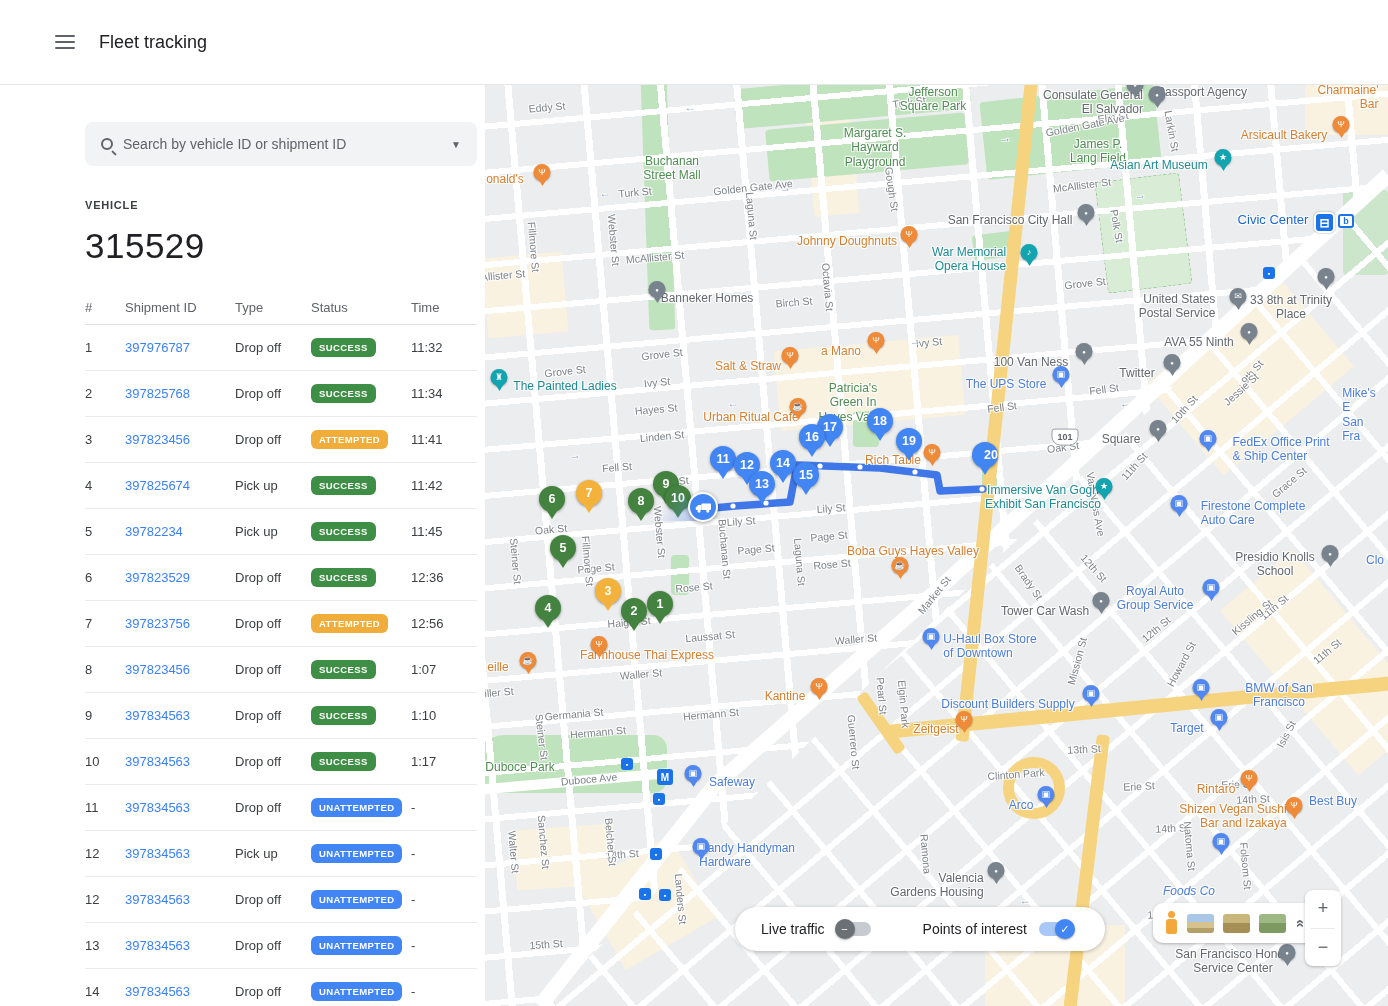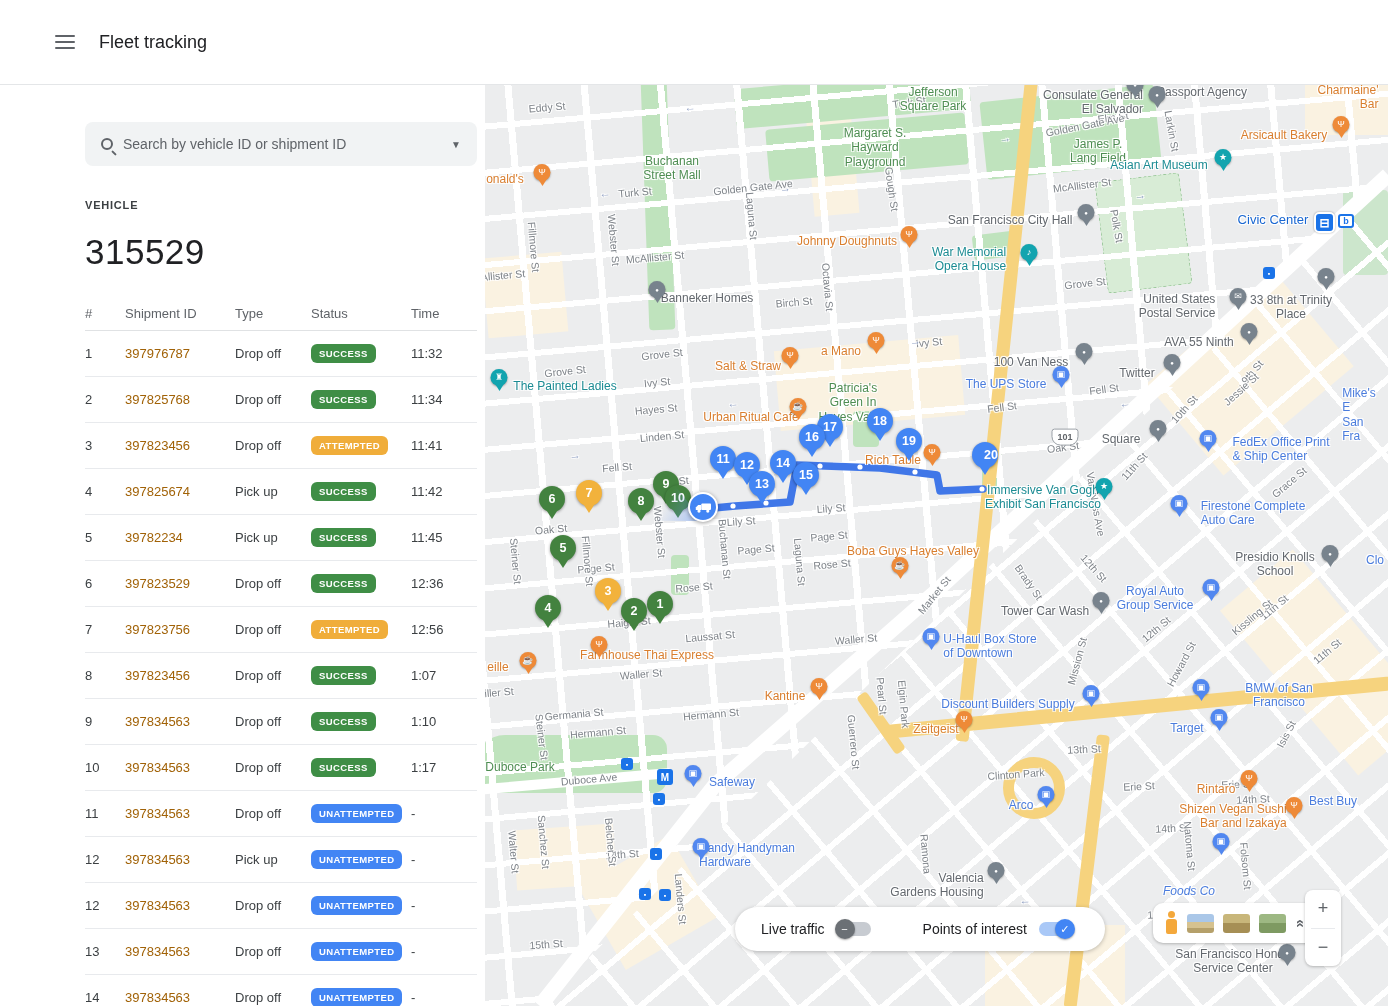--- a/index.html
+++ b/index.html
@@ -21,28 +21,28 @@
   .mag { width:12px; height:12px; border:2px solid #5f6368; border-radius:50%;
     position:relative; flex:none; }
   .mag::after { content:''; position:absolute; width:2px; height:6px; background:#5f6368;
     left:10px; top:10px; transform:rotate(-45deg); border-radius:1px; }
   .searchbox input { border:none; background:transparent; outline:none; flex:1;
     font-size:14px; color:#202124; margin-left:10px; font-family:inherit; }
   .searchbox input::placeholder { color:#5f6368; }
   .caret { color:#5f6368; font-size:10px; }
   
   .veh-label { margin-top:33px; font-size:11px; font-weight:bold; letter-spacing:.8px; color:#3c4043; }
-  .veh-id { font-size:35px; color:#202124; margin-top:21px; letter-spacing:.5px; }
+  .veh-id { font-size:35px; color:#202124; margin-top:15px; letter-spacing:.5px; }
   
   .tbl { margin-top:25px; }
   .trow, .thead { display:grid; grid-template-columns:40px 110px 76px 100px 66px;
     align-items:center; border-bottom:1px solid #e8eaed; }
   .thead { height:34px; color:#5f6368; font-size:13px; border-bottom:1px solid #e0e2e4; }
   .trow { height:46px; font-size:13px; color:#3c4043; cursor:pointer; }
-  .trow .id { color:#a16207; }
+  .trow .id { color:#3b82f6; }
   .badge { display:inline-block; font-size:9.5px; font-weight:bold; color:#fff;
     letter-spacing:.4px; padding:4px 8px; border-radius:6px; }
   
   .map { position:relative; width:903px; height:921px; overflow:hidden; background:#ecedee; }
   .layer { position:absolute; inset:0; }
   .nw-wrap  { clip-path:polygon(0 0,100% 0,100% 10%,6% 100%,0 100%); z-index:3; }
   .soma-wrap{ clip-path:polygon(100% 10%,100% 100%,6% 100%); z-index:3; }
   .grid-nw { position:absolute; left:-10%; top:-10%; width:122%; height:122%;
     transform:rotate(-5deg);
     background-image:

